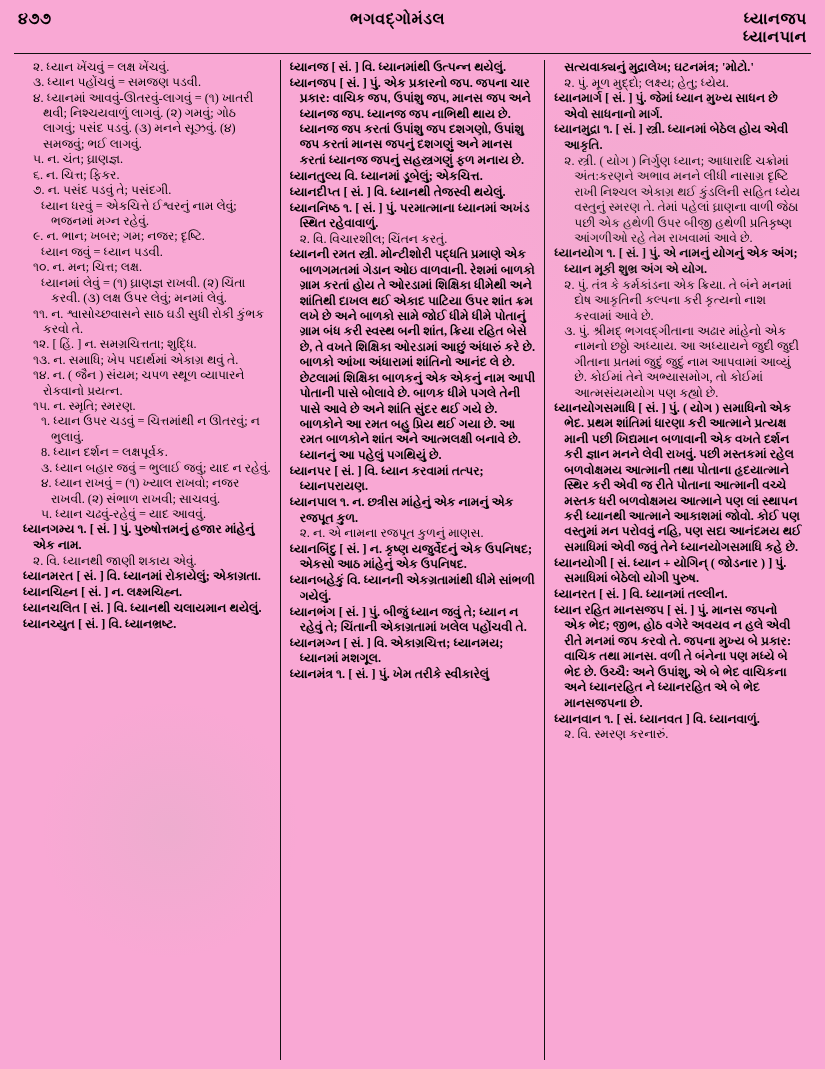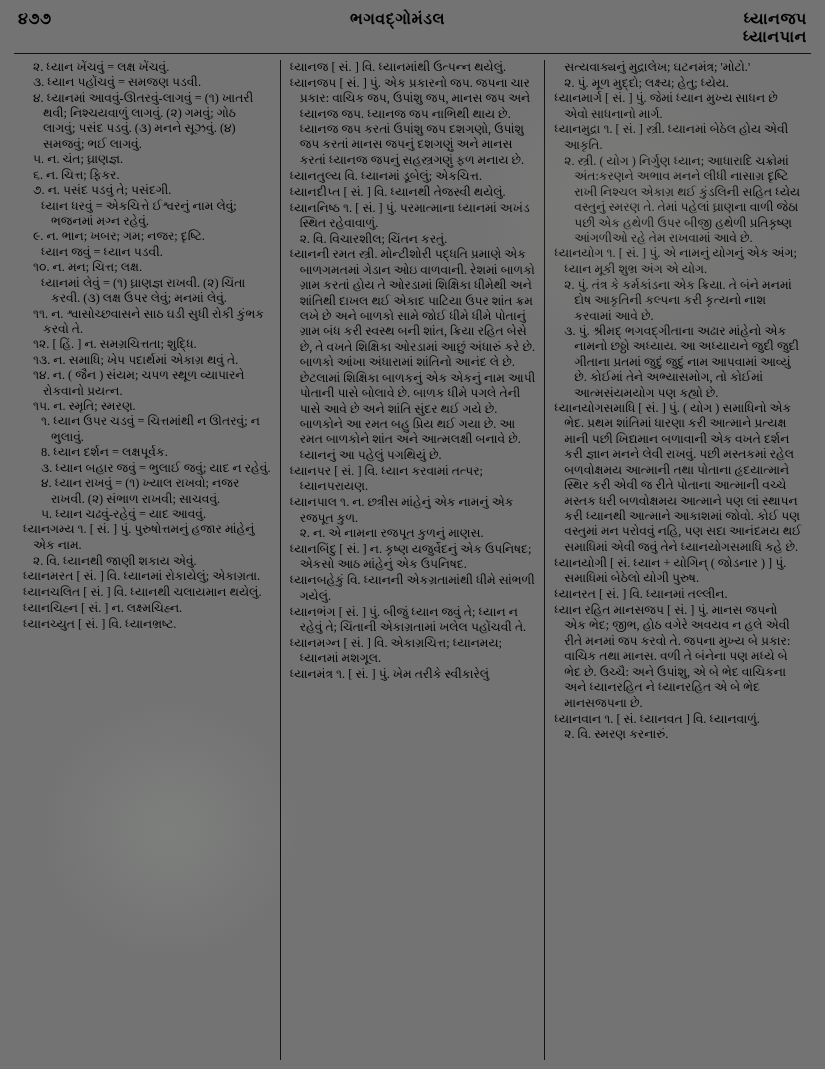--- a/index.html
+++ b/index.html
@@ -7,21 +7,21 @@
     padding: 0;
     background: #ffffff;
   }
   body {
     font-family: "Liberation Serif", "DejaVu Serif", serif;
   }
   .page {
     position: relative;
     width: 825px;
     height: 1069px;
-    background: #737373;
+    background: #f9a8d4;
     box-sizing: border-box;
     padding: 10px 14px 8px 14px;
     overflow: hidden;
   }
   
   .page::before {
     content: "";
     position: absolute;
     left: 40px;
     top: 700px;
@@ -77,20 +77,21 @@
     font-size: 12.3px;
     line-height: 1.255;
     text-align: left;
   }
   .col.mid { border-left: 1px solid #111; border-right: 1px solid #111; }
 
   .entry {
     margin: 0 0 0.5px 0;
     text-indent: 0;
     padding-left: 10px;
+    font-weight: bold;
   }
   .entry.hang {
     text-indent: -10px;
   }
   .sub {
     padding-left: 20px;
     text-indent: -10px;
     margin: 0;
   }
   .sub2 {
@@ -134,22 +135,22 @@
         <p class="sub">૧૪. ન. ( જૈન ) સંયમ; ચપળ સ્થૂળ વ્યાપારને રોકવાનો પ્રયત્ન.</p>
         <p class="sub">૧૫. ન. સ્મૃતિ; સ્મરણ.</p>
         <p class="sub2">૧. ધ્યાન ઉપર ચડવું = ચિત્તમાંથી ન ઊતરવું; ન ભુલાવું.</p>
         <p class="sub2">8. ધ્યાન દર્શન = લક્ષપૂર્વક.</p>
         <p class="sub2">૩. ધ્યાન બહાર જવું = ભુલાઈ જવું; યાદ ન રહેવું.</p>
         <p class="sub2">૪. ધ્યાન રાખવું = (૧) ખ્યાલ રાખવો; નજર રાખવી. (૨) સંભાળ રાખવી; સાચવવું.</p>
         <p class="sub2">૫. ધ્યાન ચઢવું-રહેવું = યાદ આવવું.</p>
         <p class="entry hang">ધ્યાનગમ્ય ૧. [ સં. ] પું. પુરુષોત્તમનું હજાર માંહેનું એક નામ.</p>
         <p class="sub">૨. વિ. ધ્યાનથી જાણી શકાય એવું.</p>
         <p class="entry hang">ધ્યાનમરત [ સં. ] વિ. ધ્યાનમાં રોકાયેલું; એકાગ્રતા.</p>
+        <p class="entry hang">ધ્યાનચિહ્ન [ સં. ] ન. લક્ષ્મચિહ્ન.</p>
         <p class="entry hang">ધ્યાનચલિત [ સં. ] વિ. ધ્યાનથી ચલાયમાન થયેલું.</p>
-        <p class="entry hang">ધ્યાનચિહ્ન [ સં. ] ન. લક્ષ્મચિહ્ન.</p>
         <p class="entry hang">ધ્યાનચ્યુત [ સં. ] વિ. ધ્યાનભ્રષ્ટ.</p>
       </div>
     <div class="col mid">
         <p class="entry hang">ધ્યાનજ [ સં. ] વિ. ધ્યાનમાંથી ઉત્પન્ન થયેલું.</p>
         <p class="entry hang">ધ્યાનજપ [ સં. ] પું. એક પ્રકારનો જપ. જપના ચાર પ્રકાર: વાચિક જપ, ઉપાંશુ જપ, માનસ જપ અને ધ્યાનજ જપ. ધ્યાનજ જપ નાભિથી થાય છે. ધ્યાનજ જપ કરતાં ઉપાંશુ જપ દશગણો, ઉપાંશુ જપ કરતાં માનસ જપનું દશગણું અને માનસ કરતાં ધ્યાનજ જપનું સહસ્ત્રગણું ફળ મનાય છે.</p>
         <p class="entry hang">ધ્યાનતુલ્ય વિ. ધ્યાનમાં ડૂબેલું; એકચિત્ત.</p>
         <p class="entry hang">ધ્યાનદીપ્ત [ સં. ] વિ. ધ્યાનથી તેજસ્વી થયેલું.</p>
         <p class="entry hang">ધ્યાનનિષ્ઠ ૧. [ સં. ] પું. પરમાત્માના ધ્યાનમાં અખંડ સ્થિત રહેવાવાળું.</p>
         <p class="sub">૨. વિ. વિચારશીલ; ચિંતન કરતું.</p>
         <p class="entry hang">ધ્યાનની રમત સ્ત્રી. મોન્ટીશોરી પદ્ધતિ પ્રમાણે એક બાળગમતમાં ગેડાન ઓઇ વાળવાની. રેશમાં બાળકો ગ્રામ કરતાં હોય તે ઓરડામાં શિક્ષિકા ધીમેથી અને શાંતિથી દાખલ થઈ એકાદ પાટિયા ઉપર શાંત ક્રમ લખે છે અને બાળકો સામે જોઈ ધીમે ધીમે પોતાનું ગ્રામ બંધ કરી સ્વસ્થ બની શાંત, ક્રિયા રહિત બેસે છે, તે વખતે શિક્ષિકા ઓરડામાં આછું અંધારું કરે છે. બાળકો આંખા અંધારામાં શાંતિનો આનંદ લે છે. છેટલામાં શિક્ષિકા બાળકનું એક એકનું નામ આપી પોતાની પાસે બોલાવે છે. બાળક ધીમે પગલે તેની પાસે આવે છે અને શાંતિ સુંદર થઈ ગયે છે. બાળકોને આ રમત બહુ પ્રિય થઈ ગયા છે. આ રમત બાળકોને શાંત અને આત્મલક્ષી બનાવે છે. ધ્યાનનું આ પહેલું પગથિયું છે.</p>

